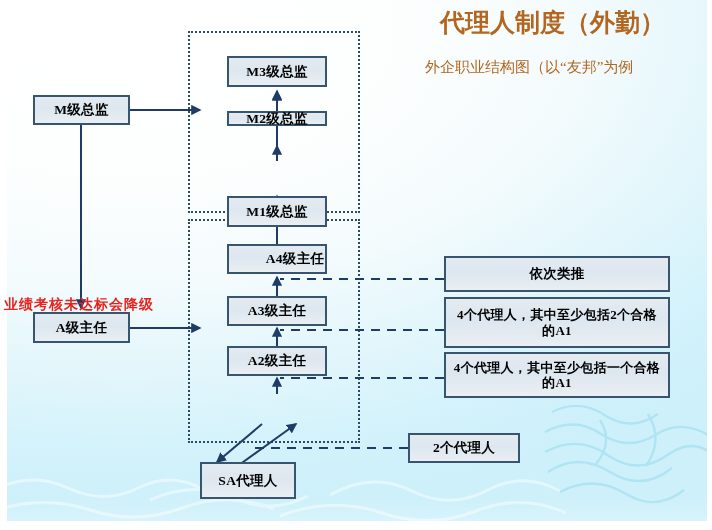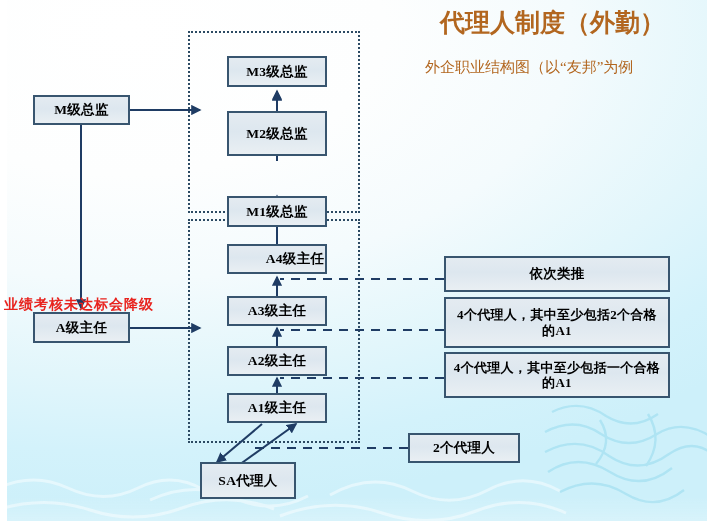--- a/index.html
+++ b/index.html
@@ -190,31 +190,30 @@
     <g stroke="#1f3c64" stroke-width="2.2" fill="none" stroke-dasharray="9 7">
       <line x1="444" y1="279" x2="280" y2="279"></line>
       <line x1="444" y1="330" x2="280" y2="330"></line>
       <line x1="444" y1="378" x2="280" y2="378"></line>
       <line x1="408" y1="448" x2="252" y2="448"></line>
     </g>
   </svg>
 
   <div class="node node-md" style="left:227px; top:56px; width:100px; height:31px;">M3级总监</div>
 
-  <div class="node node-md" style="left:227px; top:111px; width:100px; height:45px;">M2级总监</div>
+  <div class="node node-md" style="left:227px; top:111px; width:100px; height:15px;">M2级总监</div>
 
   <div class="node node-md" style="left:227px; top:161px; width:100px; height:31px;margin-top:35px;">M1级总监</div>
 
   <div class="node node-md" style="left:227px; top:244px; width:100px; height:30px;padding-left:36px;">A4级主任</div>
 
   <div class="node node-md" style="left:227px; top:296px; width:100px; height:30px;text-align:right;">A3级主任</div>
 
   <div class="node node-md" style="left:227px; top:346px; width:100px; height:30px;">A2级主任</div>
 
-  <div class="node node-md" style="left:227px; top:393px; width:100px; height:30px;">A1级主任</div>
 
   <div class="node node-md" style="left:33px; top:95px; width:97px; height:30px;">M级总监</div>
 
   <div class="node node-md" style="left:33px; top:312px; width:97px; height:31px;">A级主任</div>
 
   <div class="node node-md" style="left:200px; top:462px; width:96px; height:37px;">SA代理人</div>
 
   <div class="node node-md" style="left:444px; top:256px; width:226px; height:36px;">依次类推</div>
 
   <div class="node node-sm" style="left:444px; top:297px; width:226px; height:51px; padding:0 8px;">4个代理人，其中至少包括2个合格的A1</div>

